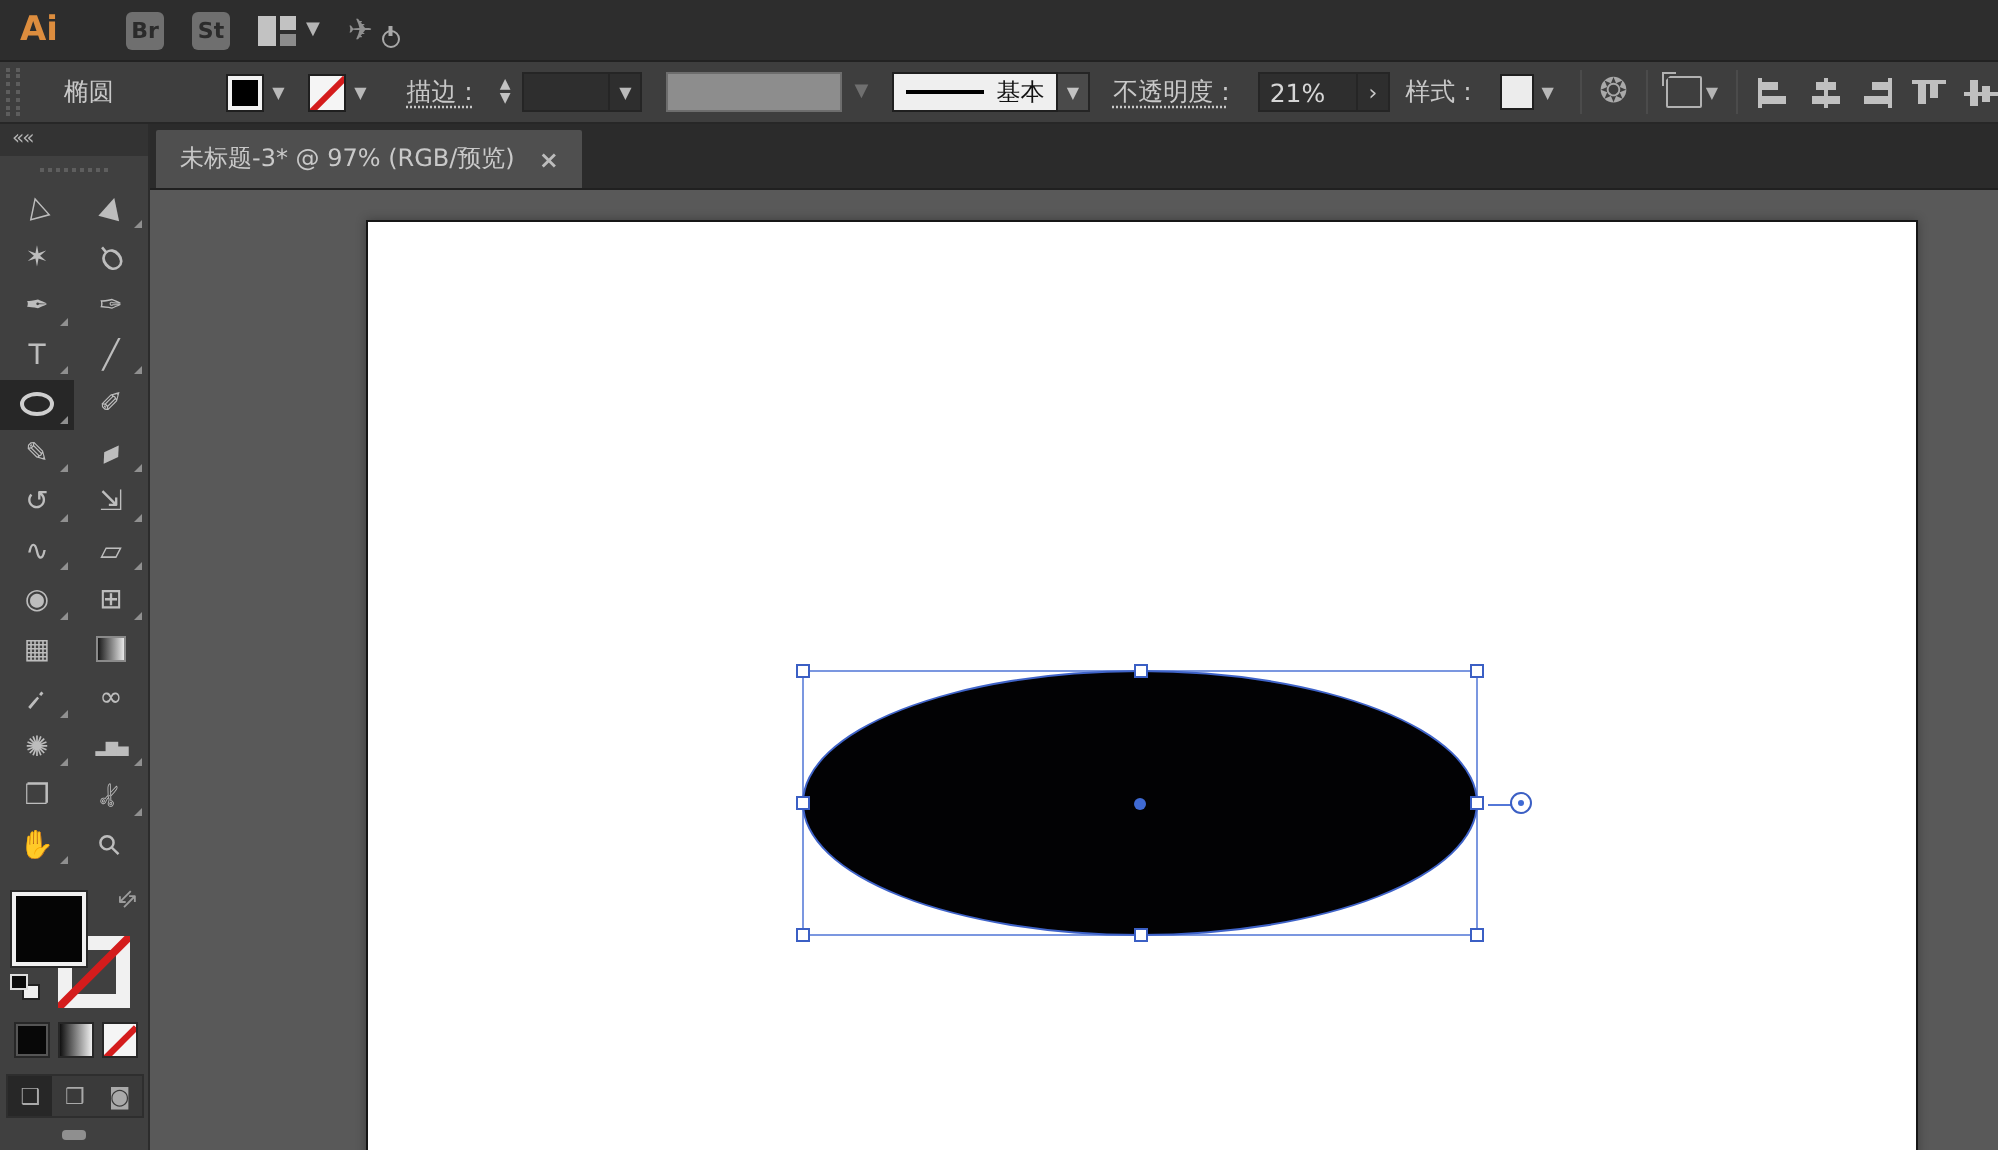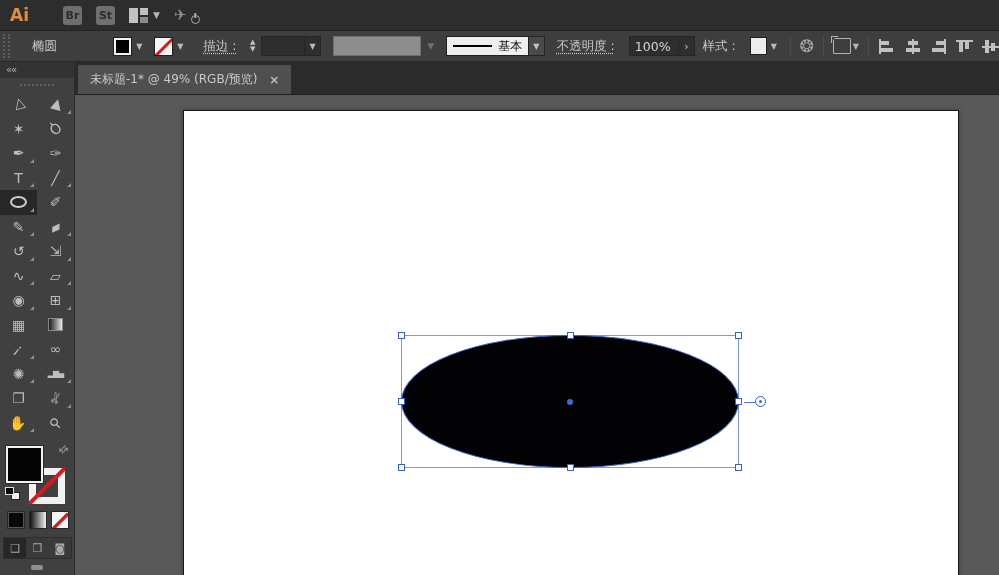--- a/index.html
+++ b/index.html
@@ -172,21 +172,21 @@
   <span class="profile-dd"></span>
   <span class="profile-chev">▼</span>
 
   <span class="brush-box">
     <span class="brush-line"></span>
     <span class="brush-label">基本</span>
   </span>
   <span class="brush-chev">▼</span>
 
   <span class="cb-label cb-link" style="margin-left:12px">不透明度 :</span>
-  <span class="dark-field opacity-field">100%</span>
+  <span class="dark-field opacity-field">21%</span>
   <span class="fwd-btn">›</span>
 
   <span class="cb-label" style="margin-left:8px">样式 :</span>
   <span class="style-swatch"></span>
   <span class="swatch-chev">▼</span>
 
   <span class="cb-sep"></span>
   <span class="wheel-icon">❂</span>
   <span class="cb-sep"></span>
   <span style="display:flex;align-items:center">
@@ -339,21 +339,21 @@
         <span class="draw-mode selected">❑</span>
         <span class="draw-mode">❒</span>
         <span class="draw-mode">◙</span>
       </div>
     <div class="screen-mode-stub"></div>
   </div>
 
   <div class="doc-area">
     <div class="tab-row">
       <div class="doc-tab">
-        <span>未标题-1* @ 49% (RGB/预览)</span>
+        <span>未标题-3* @ 97% (RGB/预览)</span>
         <span class="tab-close">×</span>
       </div>
     </div>
 
     <div class="canvas">
       <div class="artboard"></div>
 
       <div class="sel-bbox">
         <div class="sel-ellipse"></div>
 

